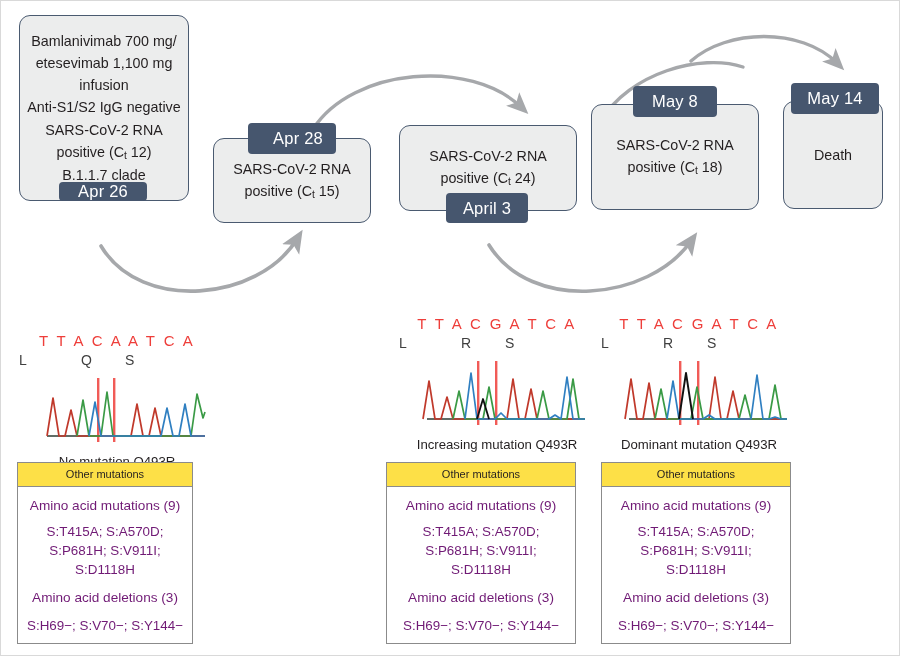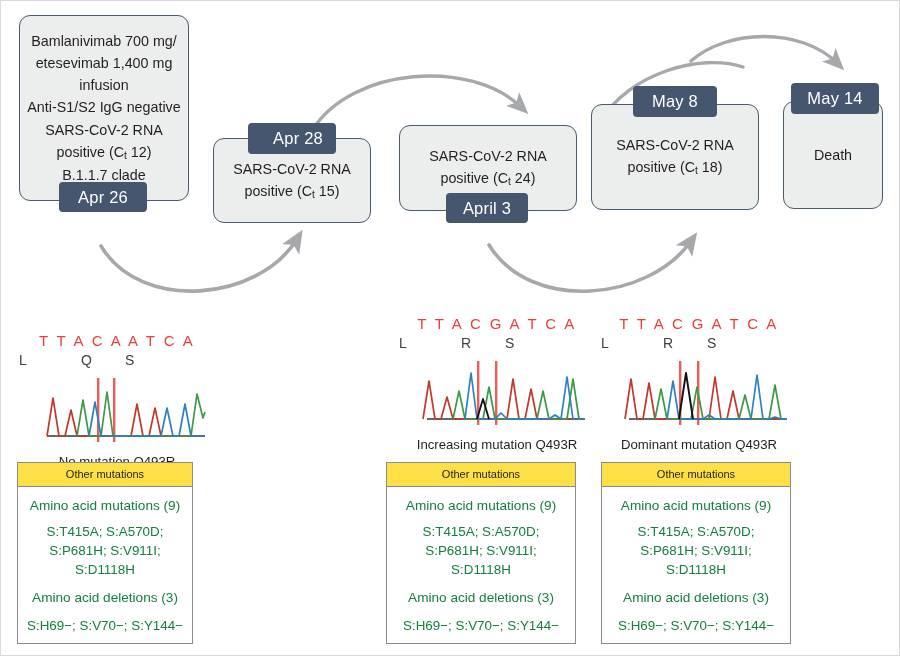--- a/index.html
+++ b/index.html
@@ -115,21 +115,21 @@
     box-sizing: border-box;
   }
   .mut-body {
     border: 1.3px solid #8b8b8b;
     border-top: none;
     background: #ffffff;
     box-sizing: border-box;
     padding: 7px 4px 8px 4px;
     text-align: center;
     font-size: 13.4px;
-    color: #15803d;
+    color: #701a75;
     line-height: 1.42;
   }
   .mut-subhead {
     font-size: 13.6px;
     margin: 2px 0 7px 0;
   }
   .mut-list { margin: 0 0 9px 0; }
   .mut-list div { white-space: nowrap; }
   .mut-del { white-space: nowrap; margin-top: 8px; }
   .sub { font-size: 0.72em; vertical-align: -0.22em; }
@@ -153,29 +153,29 @@
     <path d="M690,60 C726,28 800,26 836,62" fill="none" stroke="#a6a8ab" stroke-width="3.4" stroke-linecap="round" marker-end="url(#ah)"></path>
 
     <path d="M100,245 C140,312 258,300 296,238" fill="none" stroke="#a6a8ab" stroke-width="3.6" stroke-linecap="round" marker-end="url(#ah)"></path>
 
     <path d="M488,244 C530,312 648,300 690,240" fill="none" stroke="#a6a8ab" stroke-width="3.6" stroke-linecap="round" marker-end="url(#ah)"></path>
   </svg>
 
   <div class="event-box" style="left:18px; top:14px; width:170px; height:186px;">
     <div class="lines">
         <span class="event-line">Bamlanivimab 700 mg/</span>
-        <span class="event-line">etesevimab 1,400 mg</span>
+        <span class="event-line">etesevimab 1,100 mg</span>
         <span class="event-line">infusion</span>
         <span class="event-line">Anti-S1/S2 IgG negative</span>
         <span class="event-line">SARS-CoV-2 RNA</span>
         <span class="event-line">positive (C<sub class="sub">t</sub> 12)</span>
         <span class="event-line">B.1.1.7 clade</span>
       </div>
   </div>
-  <div class="date-badge" style="left:58px; top:181px; width:88px; height:30px;">Apr 26</div>
+  <div class="date-badge" style="left:58px; top:181px; width:88px; height:19px;">Apr 26</div>
 
   <div class="event-box" style="left:212px; top:137px; width:158px; height:85px;">
     <div class="lines">
         <span class="event-line">SARS-CoV-2 RNA</span>
         <span class="event-line">positive (C<sub class="sub">t</sub> 15)</span>
       </div>
   </div>
   <div class="date-badge" style="left:247px; top:122px; width:88px; height:31px;padding-left:12px;">Apr 28</div>
 
   <div class="event-box" style="left:398px; top:124px; width:178px; height:86px;">

